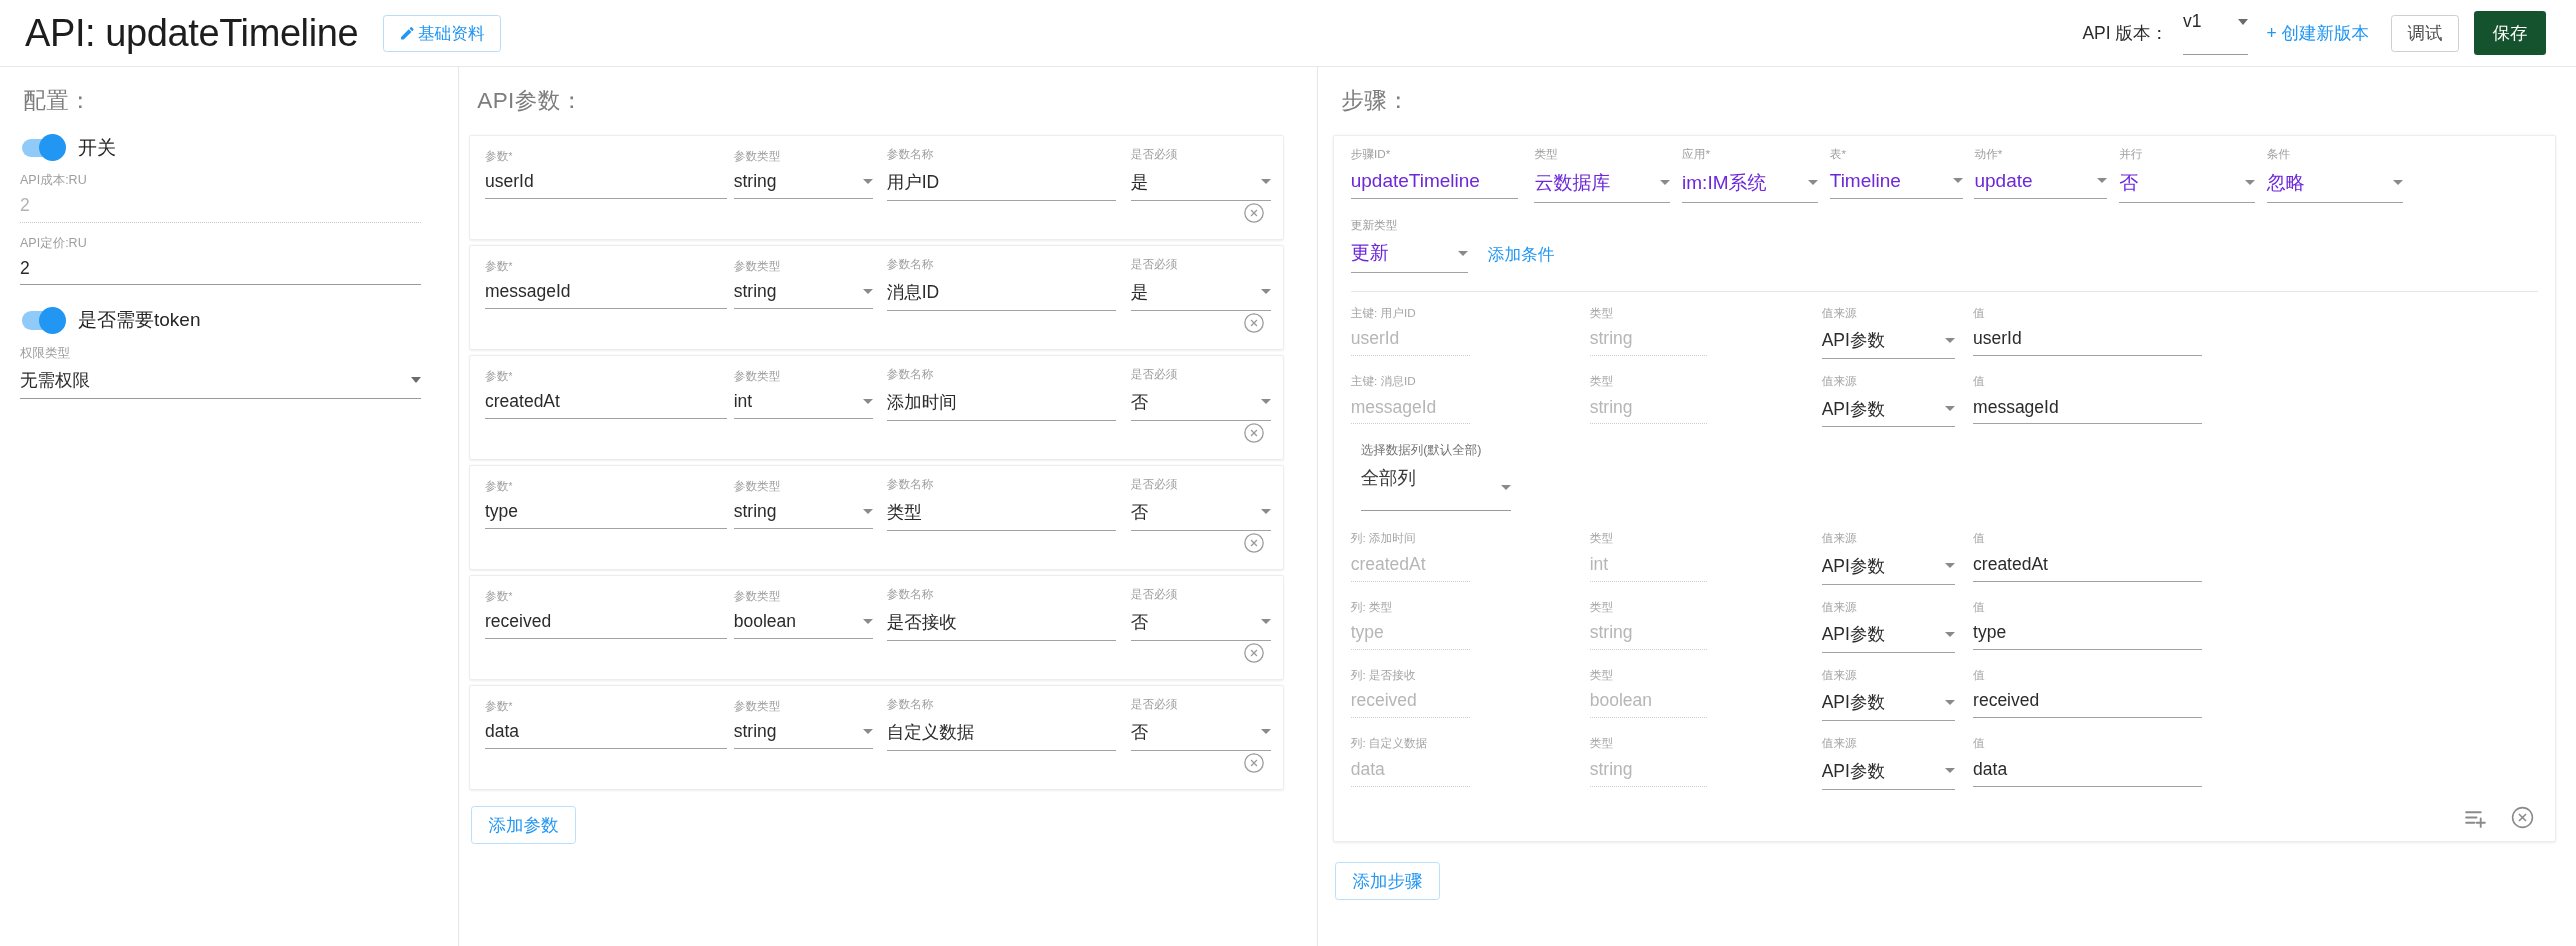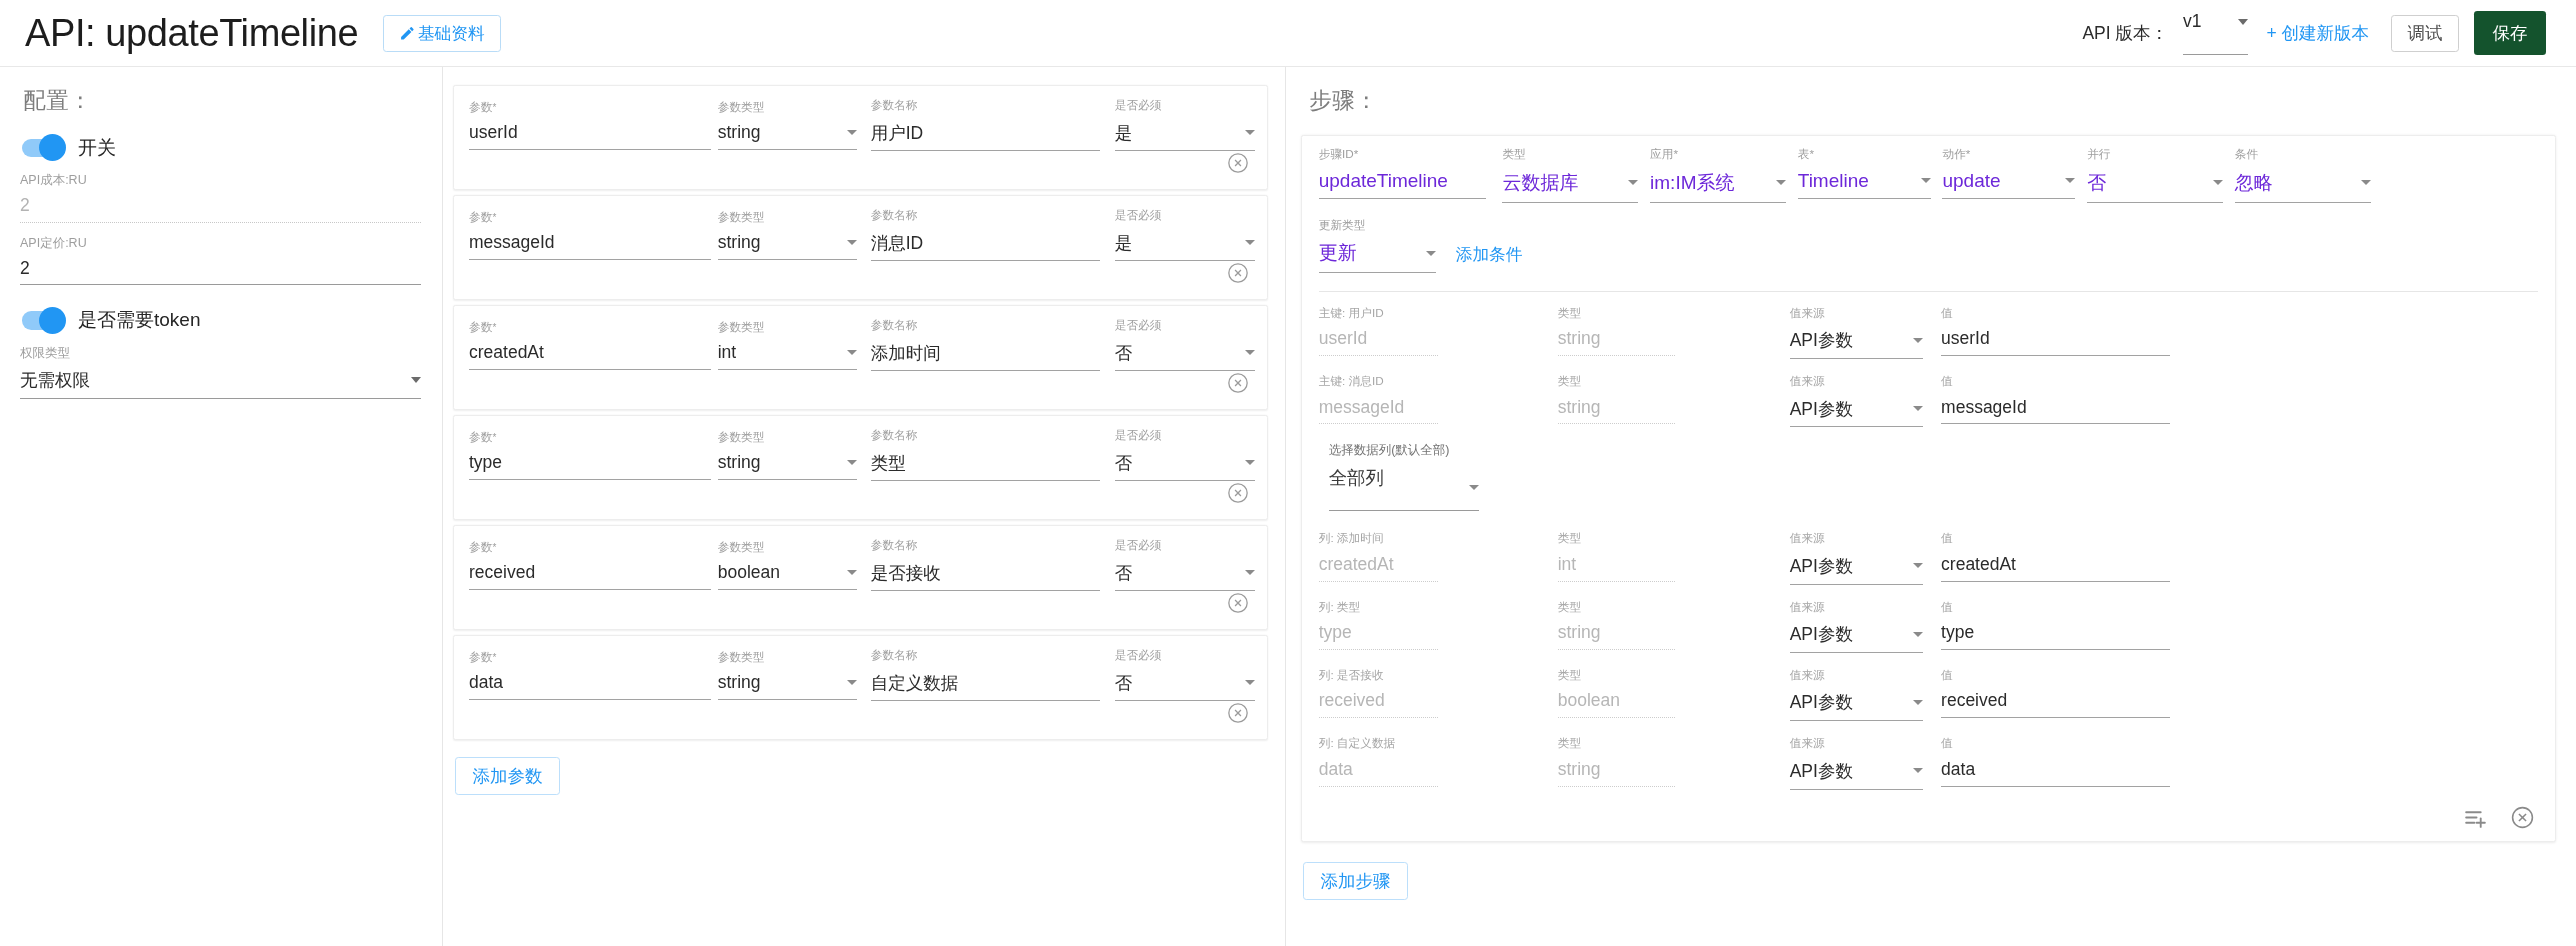--- a/index.html
+++ b/index.html
@@ -109,20 +109,21 @@
     font-size: 17.5px;
     cursor: pointer;
     font-family: Liberation Serif, serif;
   }
 
   
   .body {
     display: flex;
     height: 879px;
     align-items: stretch;
+    gap: 16px;
   }
   .col-config {
     width: 442px;
     flex: 0 0 442px;
     padding: 18.4px 21px 0 15px;
   }
   .col-params {
     width: 843px;
     flex: 0 0 843px;
     padding: 18.4px 16.7px 0 10px;
@@ -399,20 +400,21 @@
     <div class="md-field select">
       <div class="lbl">权限类型</div>
       <div class="val">
         <span>无需权限</span>
         <span class="caret"></span>
       </div>
     </div>
   </div>
 
   <div class="col-params">
+    <div class="section-title">API参数：</div>
     <div id="param-list">
         <div class="param-card">
           <div class="param-grid">
             <div class="pf pf-param">
               <div class="lbl">参数<span class="req-star">*</span></div>
               <div class="inp">
                 <span>userId</span>
               </div>
             </div>
             <div class="pf pf-type">

